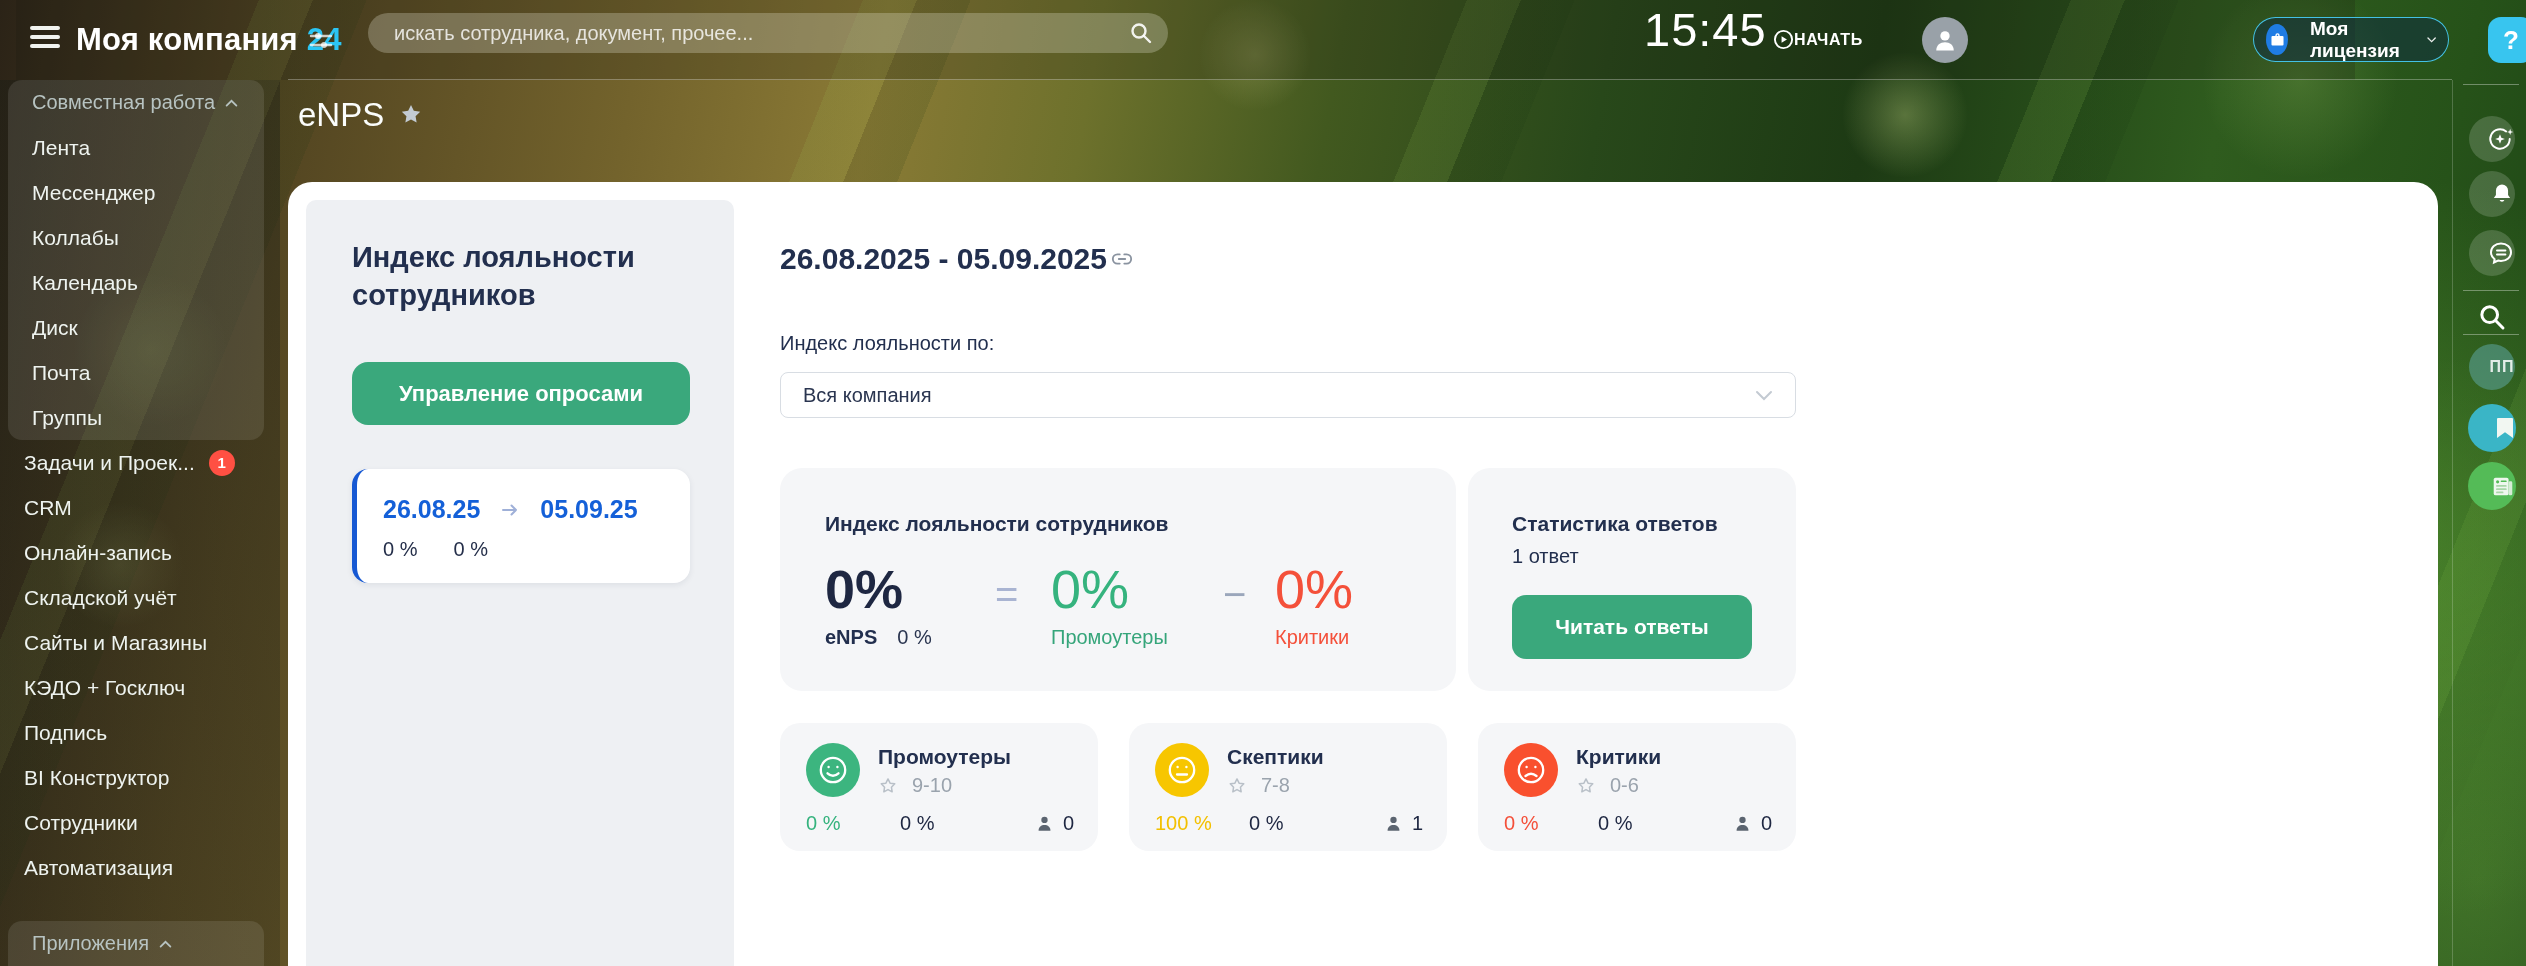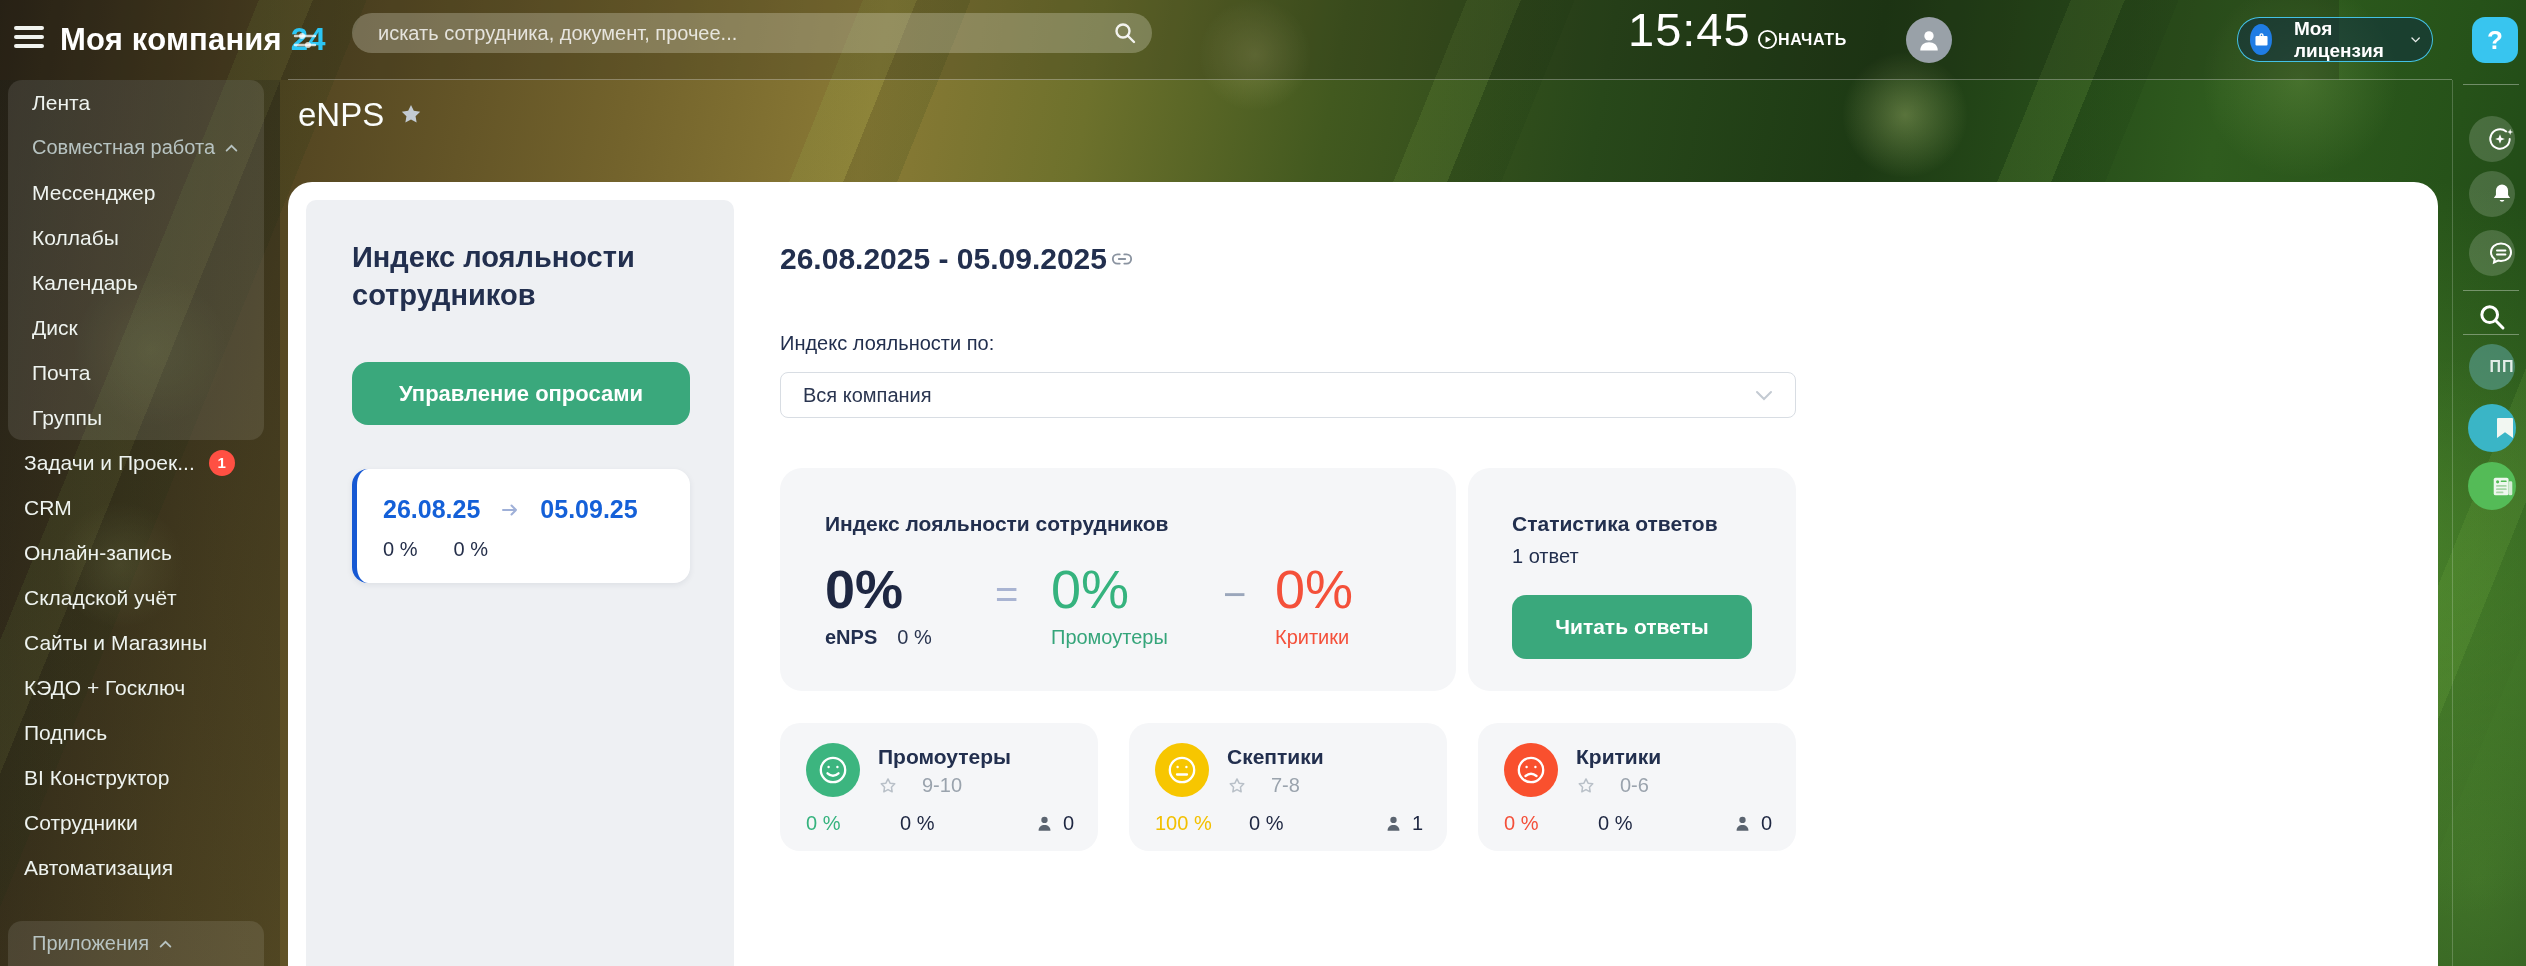--- a/index.html
+++ b/index.html
@@ -13,21 +13,21 @@
       radial-gradient(110px 110px at 150px 350px, rgba(185,205,125,0.16), transparent 70%),
       radial-gradient(90px 90px at 120px 565px, rgba(205,215,135,0.18), transparent 70%),
       radial-gradient(140px 140px at 2300px 80px, rgba(190,225,120,0.18), transparent 70%),
       radial-gradient(700px 500px at 2350px 550px, rgba(110,185,60,0.40), transparent 75%),
       radial-gradient(500px 700px at 2480px 880px, rgba(140,210,80,0.30), transparent 75%),
       repeating-linear-gradient(112deg, rgba(170,220,95,0.00) 0 240px, rgba(170,220,95,0.10) 240px 290px, rgba(20,50,15,0.12) 290px 340px, rgba(170,220,95,0.00) 340px 560px),
       linear-gradient(100deg, #2b2317 0%, #554722 12%, #73632c 24%, #8a7a35 33%, #6d712c 41%, #42591f 50%, #28481a 60%, #1d3a14 70%, #2f5c1e 83%, #265219 92%, #1d4416 100%);
   }
 
   
-  .header { position:absolute; left:0; top:0; width:2339px; height:80px; background:rgba(28,26,16,0.22); }
+  .header { position:absolute; left:16px; top:0; width:2339px; height:80px; background:rgba(28,26,16,0.22); }
   .top-sep { position:absolute; left:288px; top:79px; width:2164px; height:1px; background:rgba(255,255,255,0.30); }
   .rail-sep { position:absolute; left:2452px; top:80px; width:1px; height:886px; background:rgba(255,255,255,0.20); }
   .burger { position:absolute; left:14px; top:26px; width:30px; height:26px; cursor:pointer; }
   .burger i { display:block; height:4px; background:#f1f3ef; border-radius:2px; margin-bottom:5px; }
   .logo { position:absolute; left:60px; top:0; height:80px; display:flex; align-items:center; font-size:31px; font-weight:bold; color:#ffffff; letter-spacing:0.2px; }
   .logo .suffix { color:#2bc5f4; margin-left:9px; }
   .tune-ic { position:absolute; left:292px; top:28px; }
   .search-wrap { position:absolute; left:352px; top:13px; width:800px; height:40px; }
   .search-input { width:100%; height:100%; border:none; outline:none; border-radius:20px;
     background:rgba(235,235,220,0.27); color:#ffffff; font-size:20px; padding:0 52px 0 26px; font-family:"Liberation Sans", sans-serif; }
@@ -106,21 +106,21 @@
     color:#ffffff; font-size:21px; font-weight:bold; font-family:"Liberation Sans", sans-serif; cursor:pointer; }
 
   .row2 { position:absolute; left:0; top:541px; width:1016px; display:flex; justify-content:space-between; }
   .cat-card { position:relative; width:318px; height:128px; background:#f5f6f8; border-radius:20px; padding:20px 26px 0 26px; }
   .cat-head { display:flex; gap:18px; }
   .cat-ic { width:54px; height:54px; border-radius:50%; flex:none; display:flex; align-items:center; justify-content:center; }
   .cat-ic.happy { background:#3cb57f; }
   .cat-ic.neutral { background:#f7c600; }
   .cat-ic.sad { background:#f9502e; }
   .cat-title { font-size:21px; font-weight:bold; color:#222f4e; padding-top:2px; }
-  .cat-range { display:flex; align-items:center; gap:24px; margin-top:5px; color:#9aa3ad; font-size:20px; }
+  .cat-range { display:flex; align-items:center; gap:14px; margin-top:5px; color:#9aa3ad; font-size:20px; }
   .cat-foot { position:absolute; left:26px; right:24px; bottom:16px; display:flex; align-items:center; font-size:20px; }
   .cat-pct1 { width:60px; }
   .cat-pct1.g { color:#35b37e; } .cat-pct1.y { color:#f3c000; } .cat-pct1.r { color:#f4503a; }
   .cat-pct2 { color:#1e2742; margin-left:34px; }
   .cat-count { margin-left:auto; display:flex; align-items:center; gap:9px; color:#1e2742; }
 
   
   .rail { position:absolute; left:2457px; top:80px; width:69px; height:886px; }
   .rail .divider { position:absolute; left:6px; width:56px; height:1px; background:rgba(255,255,255,0.35); }
   .rail-ic { position:absolute; left:50%; transform:translateX(-50%); border-radius:50%; display:flex; align-items:center; justify-content:flex-end; cursor:pointer; }
@@ -187,29 +187,29 @@
         <path d="M1.5 1.5l5.5 5.5 5.5-5.5"></path>
       </svg>
     </div>
     <div class="help-btn">?</div>
   </div>
   <div class="top-sep"></div>
   <div class="rail-sep"></div>
 
   <div class="sidebar">
     <div class="side-group">
-      <div class="side-row">
-          <span>Лента</span>
-        </div>
       <div class="side-row group-h">
         <span>Совместная работа</span>
         <svg width="13" height="8" viewBox="0 0 14 9" fill="none" stroke="#b7c3c1" stroke-width="2" stroke-linecap="round">
             <path d="M1.5 7.5L7 2l5.5 5.5"></path>
           </svg>
       </div>
+      <div class="side-row">
+          <span>Лента</span>
+        </div>
       <div class="side-row">
           <span>Мессенджер</span>
         </div>
       <div class="side-row">
           <span>Коллабы</span>
         </div>
       <div class="side-row">
           <span>Календарь</span>
         </div>
       <div class="side-row">

